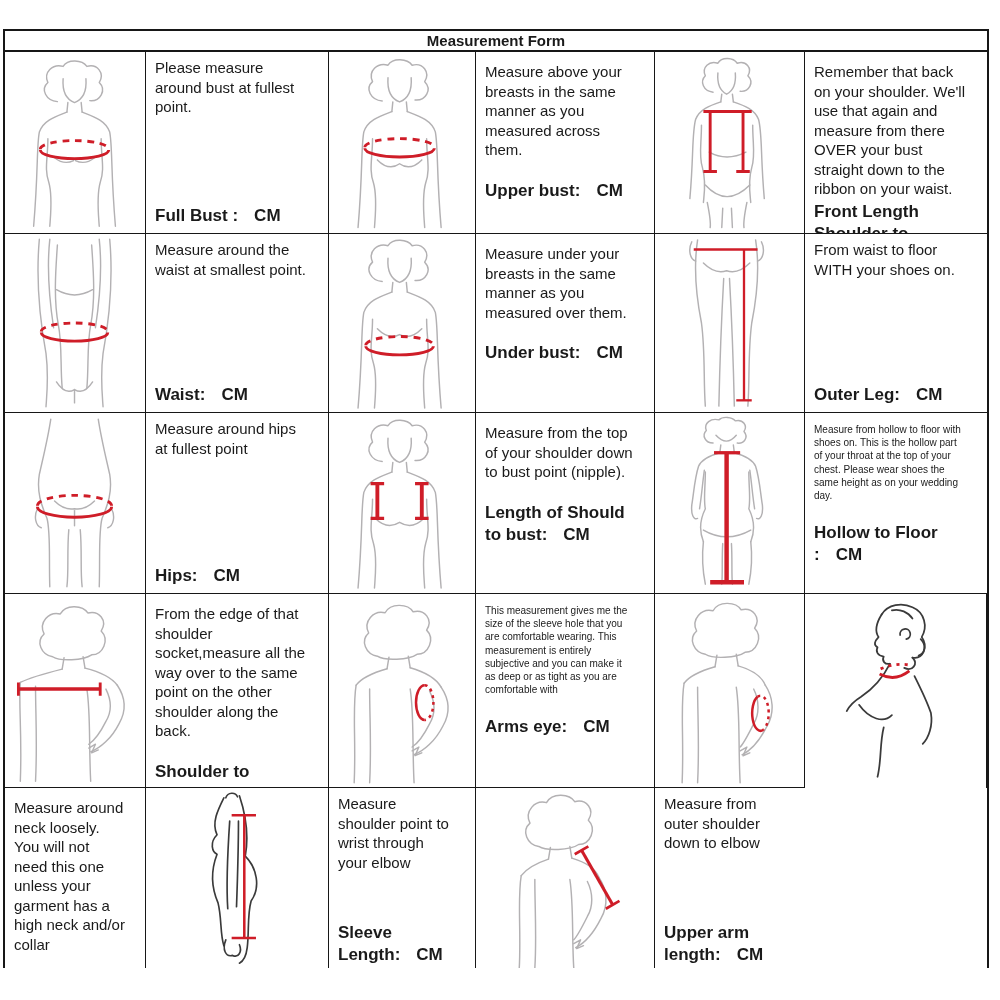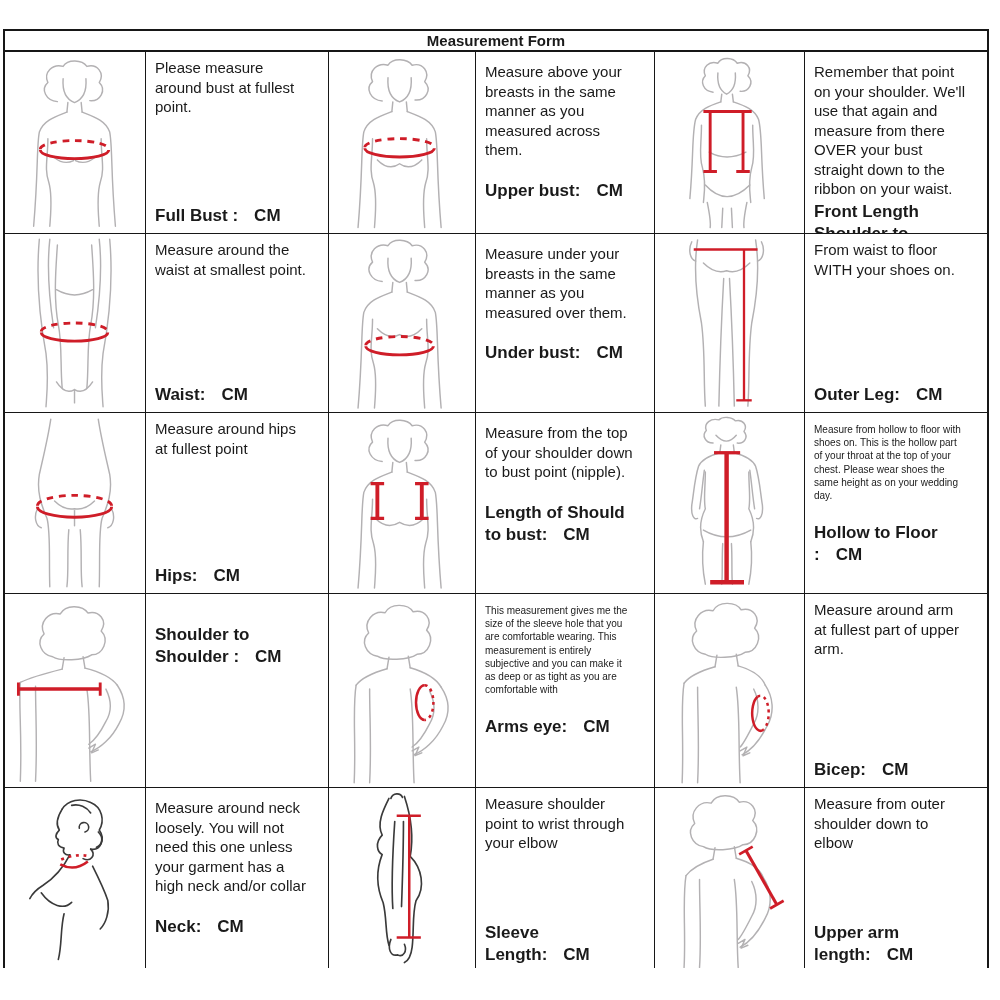--- a/index.html
+++ b/index.html
@@ -84,21 +84,21 @@
           <path class="sk" d="M54,100 Q72,110 92,100"></path>
           <path class="sk" d="M50,134 Q72,158 96,134"></path>
           <path class="sk" d="M52,152 C54,162 56,172 55,178 M93,152 C91,162 89,172 90,178"></path>
           <path class="sk" d="M68,158 L67,178 M77,158 L78,178"></path>
           <path class="rd" d="M48,58 L98,58"></path>
           <path class="rd" d="M55,58 L55,120 M48,120 L62,120"></path>
           <path class="rd" d="M89,58 L89,120 M82,120 L96,120"></path>
         </svg>
       </div>
       <div class="cell txtcell tight lastcol">
-        <div class="instr">Remember that point on your shoulder. We'll use that again and measure from there OVER your bust straight down to the ribbon on your waist.</div>
+        <div class="instr">Remember that back on your shoulder. We'll use that again and measure from there OVER your bust straight down to the ribbon on your waist.</div>
         <div class="label"><span>Front Length Shoulder to Waist:</span><span class="unit">CM</span></div>
       </div>
 
       <div class="cell figcell">
         <svg viewBox="0 0 143 180" preserveAspectRatio="xMidYMid meet">
           <path class="sk" d="M34,2 C31,36 33,78 41,122 C44,146 42,164 41,178"></path>
           <path class="sk" d="M45,2 C42,30 44,62 49,95"></path>
           <path class="sk" d="M108,2 C111,36 109,78 101,122 C98,146 100,164 101,178"></path>
           <path class="sk" d="M97,2 C100,30 98,62 93,95"></path>
           <path class="sk" d="M53,8 C51,36 49,66 54,92 C58,112 56,136 58,158"></path>
@@ -225,20 +225,21 @@
           <path class="sk" d="M30,93 C30,122 32,152 30,193"></path>
           <path class="sk" d="M116,92 C124,104 126,118 118,132 C110,148 98,158 88,162"></path>
           <path class="sk" d="M104,96 C110,108 110,120 104,130 C98,142 92,150 86,154"></path>
           <path class="sk" d="M84,96 C88,122 86,154 88,193"></path>
           <path class="sk" d="M86,158 l7,-4 l-4,9 l7,-3"></path>
           <path class="rd" style="stroke-width:3.6" d="M12,96 L98,96"></path>
           <path class="rd" style="stroke-width:3" d="M12,89 L12,103 M98,89 L98,103"></path>
         </svg>
       </div>
       <div class="cell txtcell">
+        <div class="instr">From the edge of that shoulder socket,measure all the way over to the same point on the other shoulder along the back.</div>
         <div class="label"><span>Shoulder to Shoulder :</span><span class="unit">CM</span></div>
       </div>
 
       <div class="cell figcell">
         <svg viewBox="0 0 147 195" preserveAspectRatio="xMidYMid meet">
           <path class="sk" d="M48,62 C36,60 30,46 39,38 C33,26 44,14 56,17 C62,6 80,8 85,16 C97,13 106,24 99,35 C108,44 101,60 89,60 C80,66 56,67 48,62"></path>
           <path class="sk" d="M60,63 L58,75 M80,62 L82,74"></path>
           <path class="sk" d="M58,75 C44,79 32,84 26,92"></path>
           <path class="sk" d="M82,74 C96,78 108,84 114,94"></path>
           <path class="sk" d="M26,92 C22,116 26,150 24,193"></path>
@@ -264,24 +265,20 @@
           <path class="sk" d="M84,72 C98,76 108,82 112,92"></path>
           <path class="sk" d="M28,90 C24,114 28,148 26,193"></path>
           <path class="sk" d="M42,94 C42,124 44,154 42,193"></path>
           <path class="sk" d="M112,92 C120,104 122,120 114,134 C106,150 96,160 88,164"></path>
           <path class="sk" d="M100,96 C106,108 106,122 100,132 C94,144 90,152 86,156"></path>
           <path class="sk" d="M82,94 C86,120 84,154 86,193"></path>
           <path class="sk" d="M86,160 l7,-4 l-4,9 l7,-3"></path>
           <path class="rd" style="stroke-width:2.6" d="M104,104 A8,17 0 0 0 110,138"></path>
           <path class="rdd" style="stroke-width:2.6;stroke-dasharray:3 4" d="M104,104 A8,17 0 0 1 110,138"></path>
         </svg>
-      </div>
-      <div class="cell txtcell center lastcol">
-        <div class="instr">Measure around arm at fullest part of upper arm.</div>
-        <div class="label"><span>Bicep:</span><span class="unit">CM</span></div>
       </div>
 
       <div class="cell figcell lastrow">
         <svg viewBox="0 0 143 185" preserveAspectRatio="xMidYMid meet">
           <path class="skd" d="M58,18 C53,26 51,34 55,40 C51,44 50,48 54,50 C52,54 54,58 60,59 C58,63 61,67 66,66"></path>
           <path class="skd" d="M58,18 C64,8 78,6 88,11 C100,16 103,30 97,40 C104,50 98,62 88,60"></path>
           <path class="skd" d="M88,60 C94,66 88,74 80,70"></path>
           <path class="skd" d="M68,14 C76,12 84,16 88,22"></path>
           <path class="skd" d="M76,38 a5,5 0 1 1 6,4"></path>
           <path class="skd" d="M96,42 C102,48 100,56 94,58"></path>

